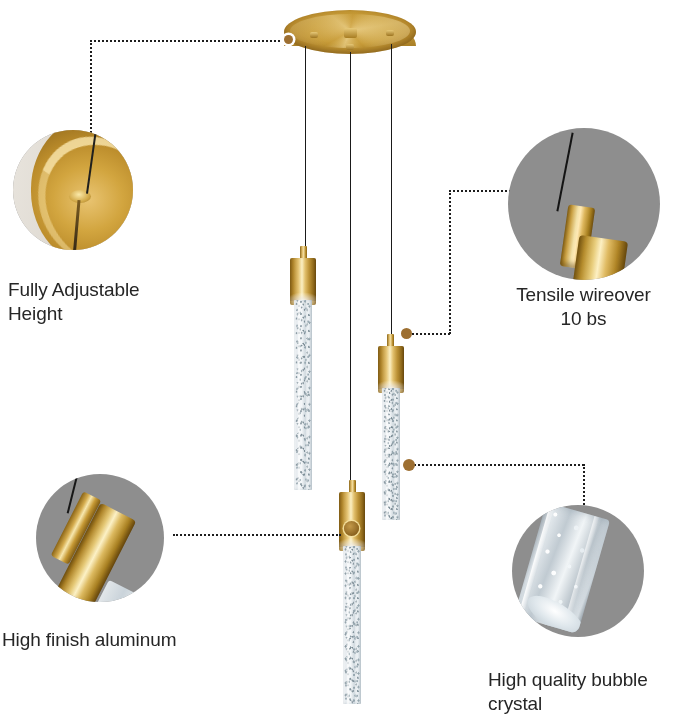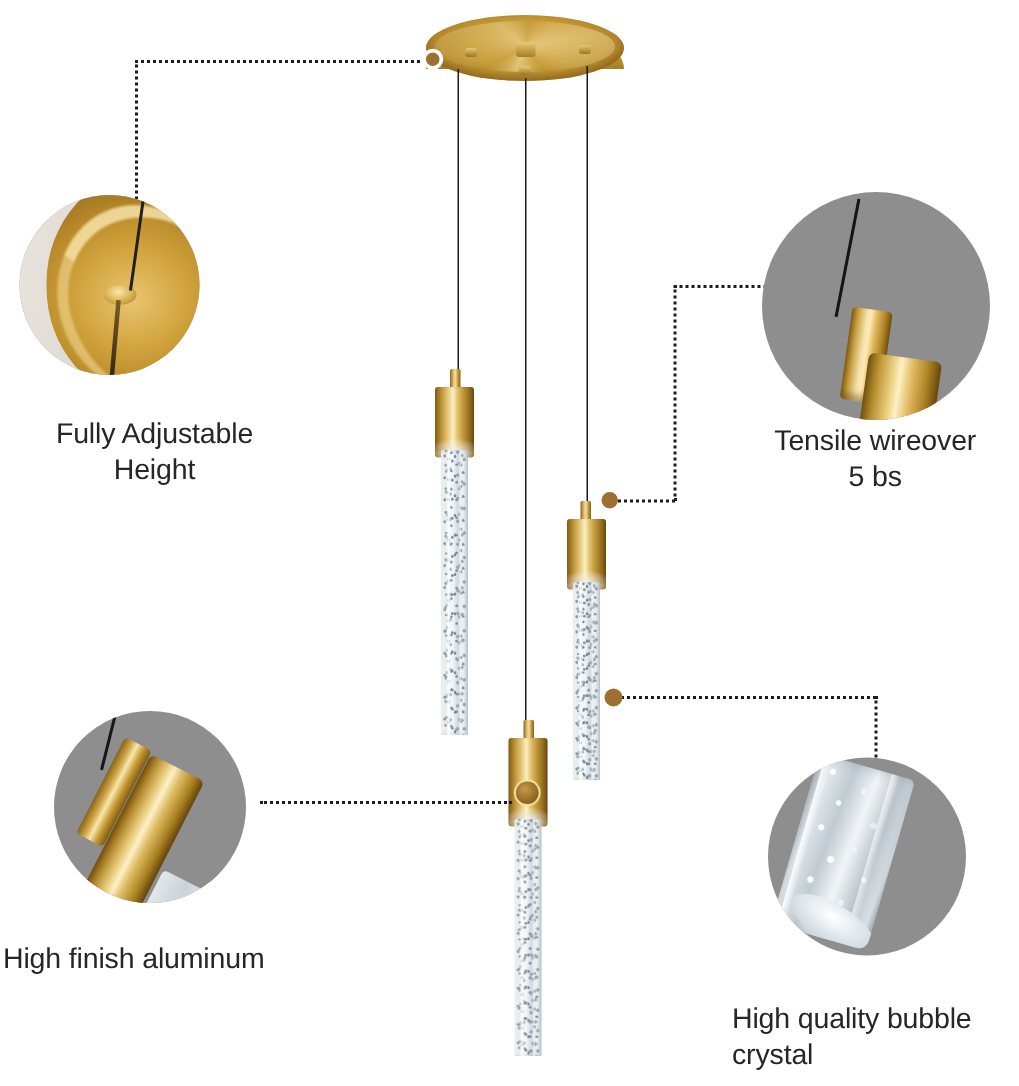--- a/index.html
+++ b/index.html
@@ -430,34 +430,34 @@
     <div class="bubble" style="left:13px;top:130px;width:120px;height:120px;">
       <div class="art">
         <div class="c1-wall"></div>
         <div class="c1-dome"></div>
         <div class="c1-arc"></div>
         <div class="c1-knob"></div>
         <div class="c1-rod"></div>
         <div class="c1-wire"></div>
       </div>
     </div>
-    <div class="caption" style="left:18px;top:278px;width:170px;text-align:center;">Fully Adjustable
+    <div class="caption" style="left:8px;top:278px;width:170px;text-align:left;">Fully Adjustable
 Height</div>
   </div>
 
   <div class="callout">
     <div class="bubble" style="left:508px;top:128px;width:152px;height:152px;">
       <div class="art">
         <div class="c2-wire"></div>
         <div class="c2-upper"></div>
         <div class="c2-lower"></div>
       </div>
     </div>
     <div class="caption" style="left:496px;top:283px;width:175px;text-align:center;">Tensile wireover
-5 bs</div>
+10 bs</div>
   </div>
 
   <div class="callout">
     <div class="bubble" style="left:36px;top:474px;width:128px;height:128px;">
       <div class="art">
         <div class="c3-wire"></div>
         <div class="c3-thin"></div>
         <div class="c3-body"></div>
         <div class="c3-crystal">
           <div class="bubbles"></div>

